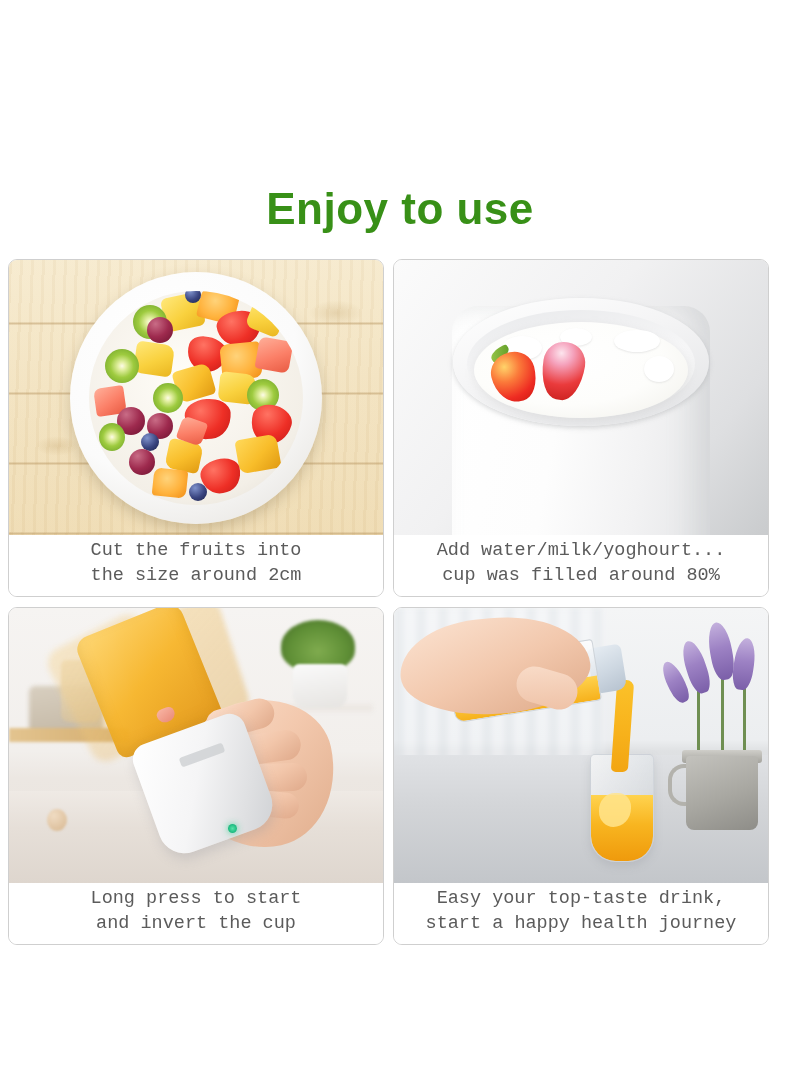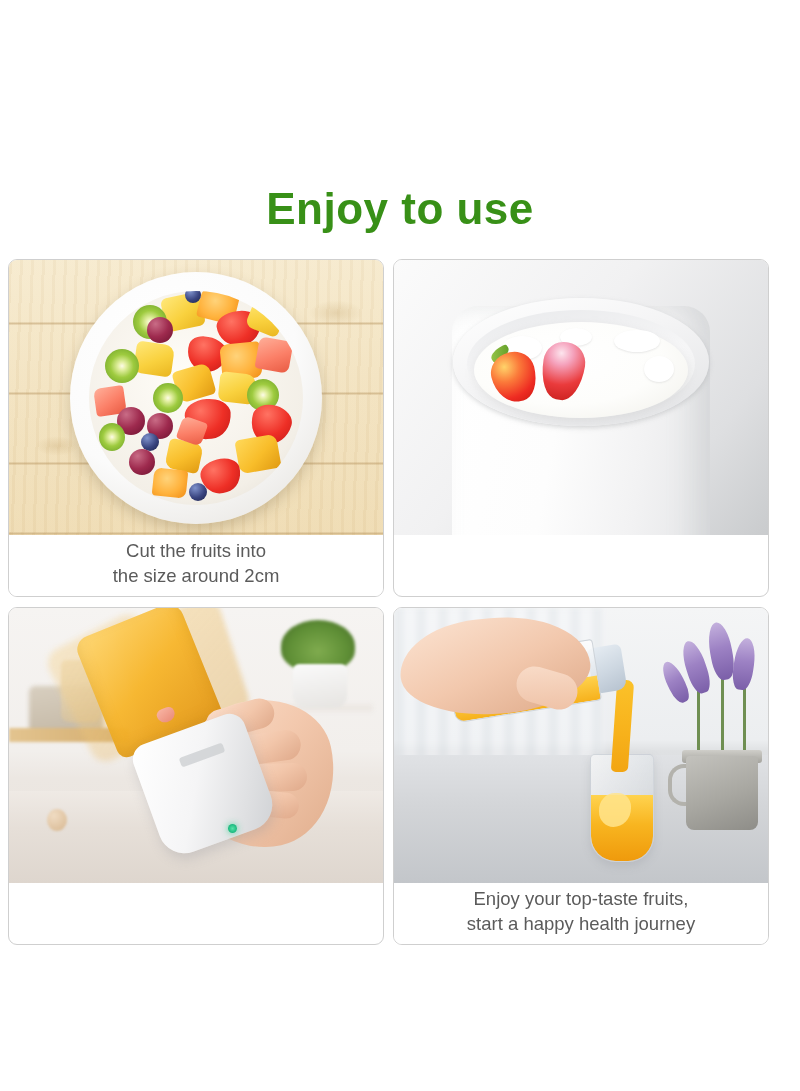--- a/index.html
+++ b/index.html
@@ -51,20 +51,21 @@
   }
 
   .card {
     position: relative;
     border: 1px solid #cfcfcf;
     border-radius: 9px;
     background: #ffffff;
     overflow: hidden;
     display: flex;
     flex-direction: column;
+    font-family: Liberation Mono, monospace;
   }
 
   .card-photo {
     position: relative;
     flex: 0 0 275px;
     height: 275px;
     overflow: hidden;
   }
 
   .card-caption {
@@ -640,20 +641,22 @@
             <div class="yog-splash" style="left:28px;  top:14px; width:40px; height:24px;"></div>
             <div class="yog-splash" style="left:140px; top:8px;  width:46px; height:22px;"></div>
             <div class="yog-splash" style="left:86px;  top:6px;  width:32px; height:18px;"></div>
             <div class="yog-splash" style="left:170px; top:34px; width:30px; height:26px;"></div>
           </div>
           <div class="straw-leaf"></div>
           <div class="straw-a"></div>
           <div class="straw-b"></div>
         </div>
       </div>
+      <div class="card-caption">Add water/milk/yoghourt...
+cup was filled around 80%</div>
     </div>
 
     <div class="card">
       <div class="card-photo">
         <div class="photo-blend">
           <div class="kb-counter"></div>
           <div class="kb-shelf"></div>
           <div class="kb-plant-leaves"></div>
           <div class="kb-plant-pot"></div>
           <div class="kb-pot"></div>
@@ -673,20 +676,22 @@
           <div class="nail" style="left:148px; top:100px; width:18px; height:14px; transform:rotate(-22deg);"></div>
           <div class="nail" style="left:140px; top:142px; width:17px; height:14px; transform:rotate(-14deg);"></div>
           <div class="nail" style="left:146px; top:168px; width:16px; height:13px; transform:rotate(-8deg);"></div>
           <div class="nail" style="left:152px; top:190px; width:15px; height:12px;"></div>
 
           <div class="blender-base"></div>
           <div class="blender-logo"></div>
           <div class="blender-led"></div>
         </div>
       </div>
+      <div class="card-caption">Long press to start
+and invert the cup</div>
     </div>
 
     <div class="card">
       <div class="card-photo">
         <div class="photo-pour">
           <div class="pour-curtain"></div>
           <div class="pour-table"></div>
 
           <div class="lav-stalk" style="right:44px;  top:26px;  height:124px;"></div>
           <div class="lav-stalk" style="right:68px;  top:44px;  height:108px;"></div>
@@ -706,18 +711,18 @@
           <div class="juice-stream"></div>
 
           <div class="cup-pour-lid"></div>
           <div class="cup-pour">
             <div class="cup-pour-juice"></div>
           </div>
           <div class="pour-hand"></div>
           <div class="pour-thumb"></div>
         </div>
       </div>
-      <div class="card-caption">Enjoy your top-taste fruits,
+      <div class="card-caption">Easy your top-taste drink,
 start a happy health journey</div>
     </div>
 
   </div>
 </div>
 
 </body></html>

